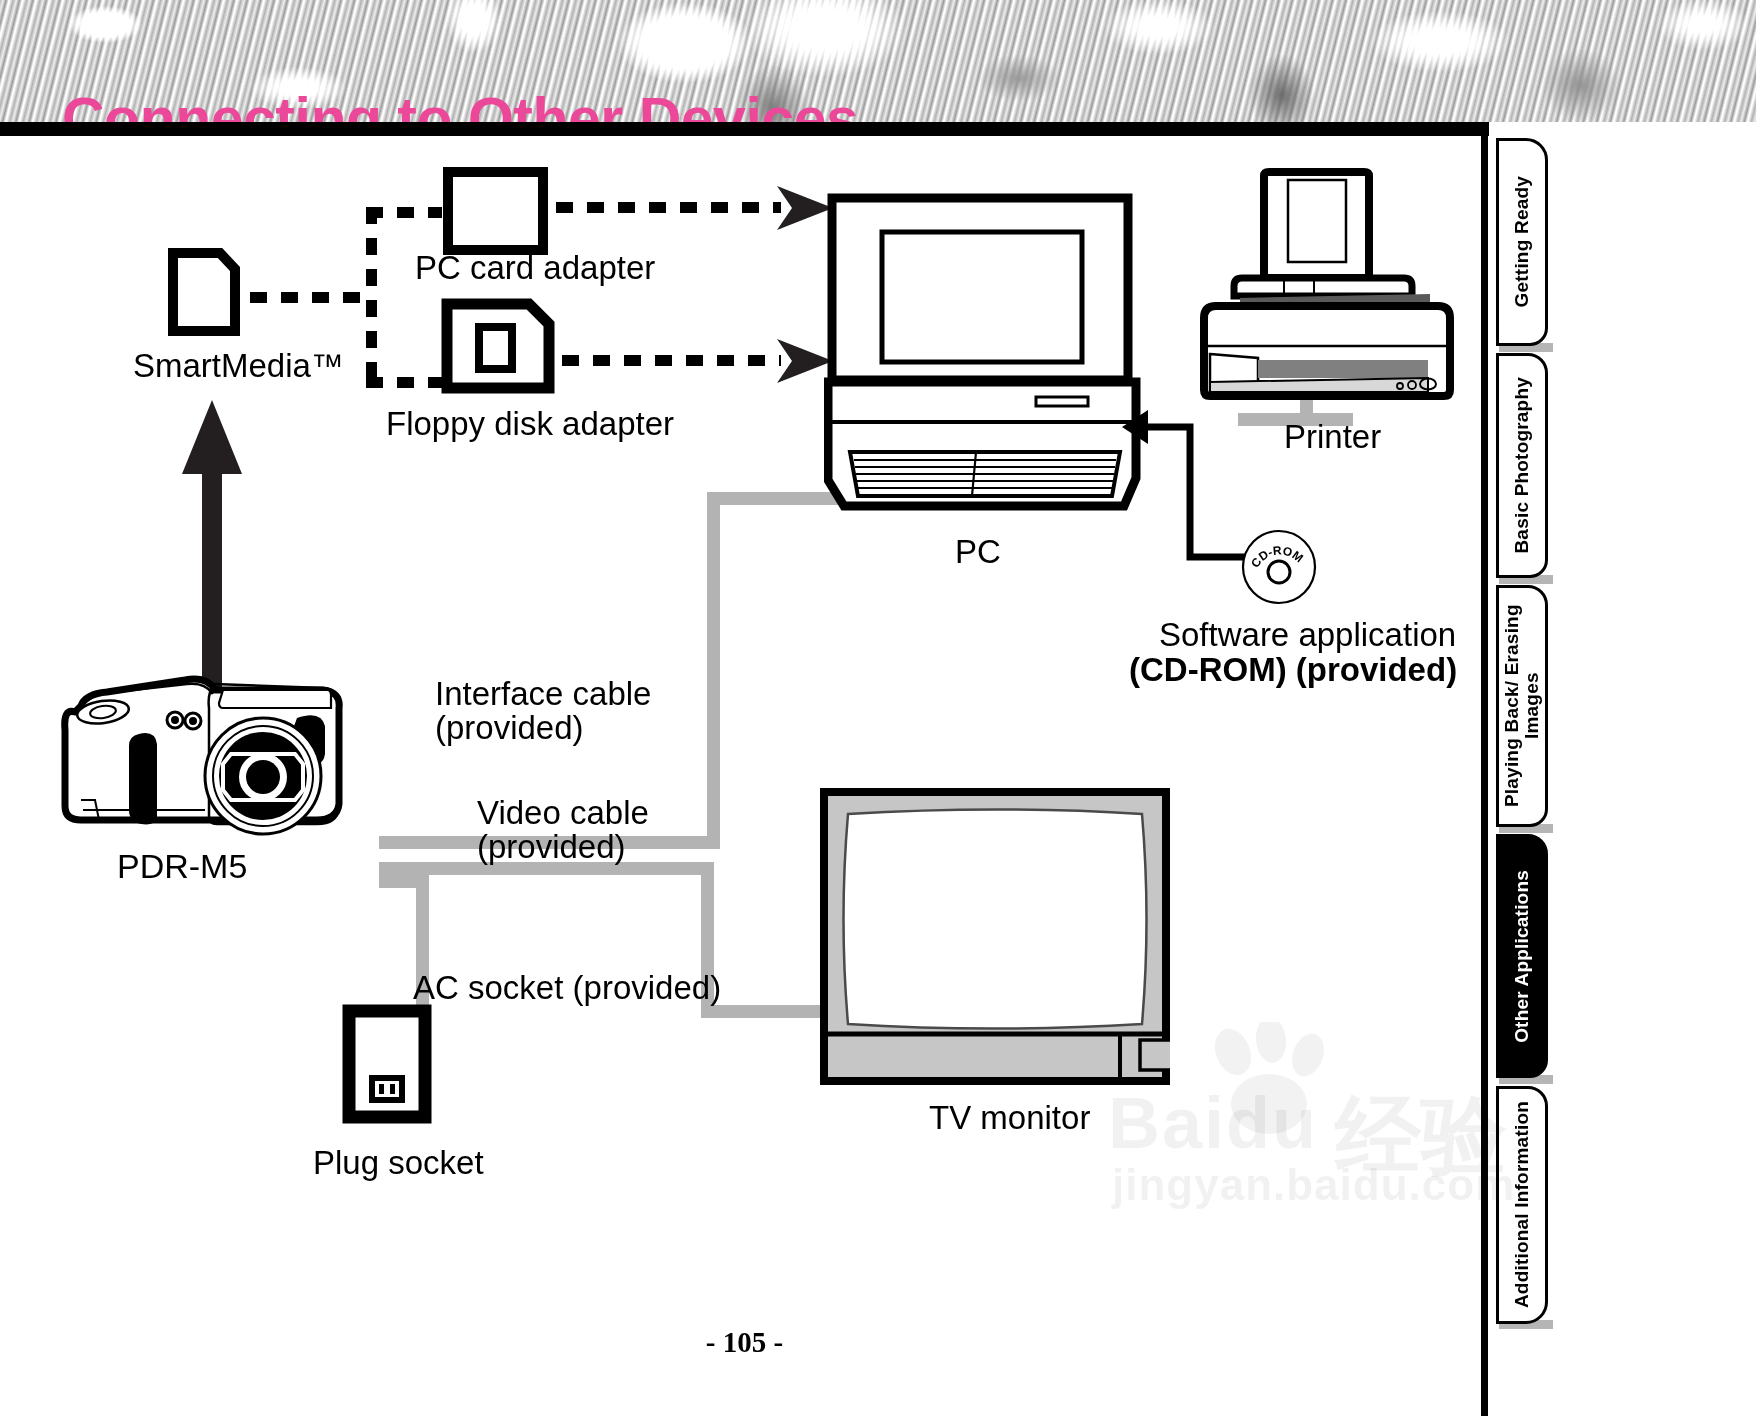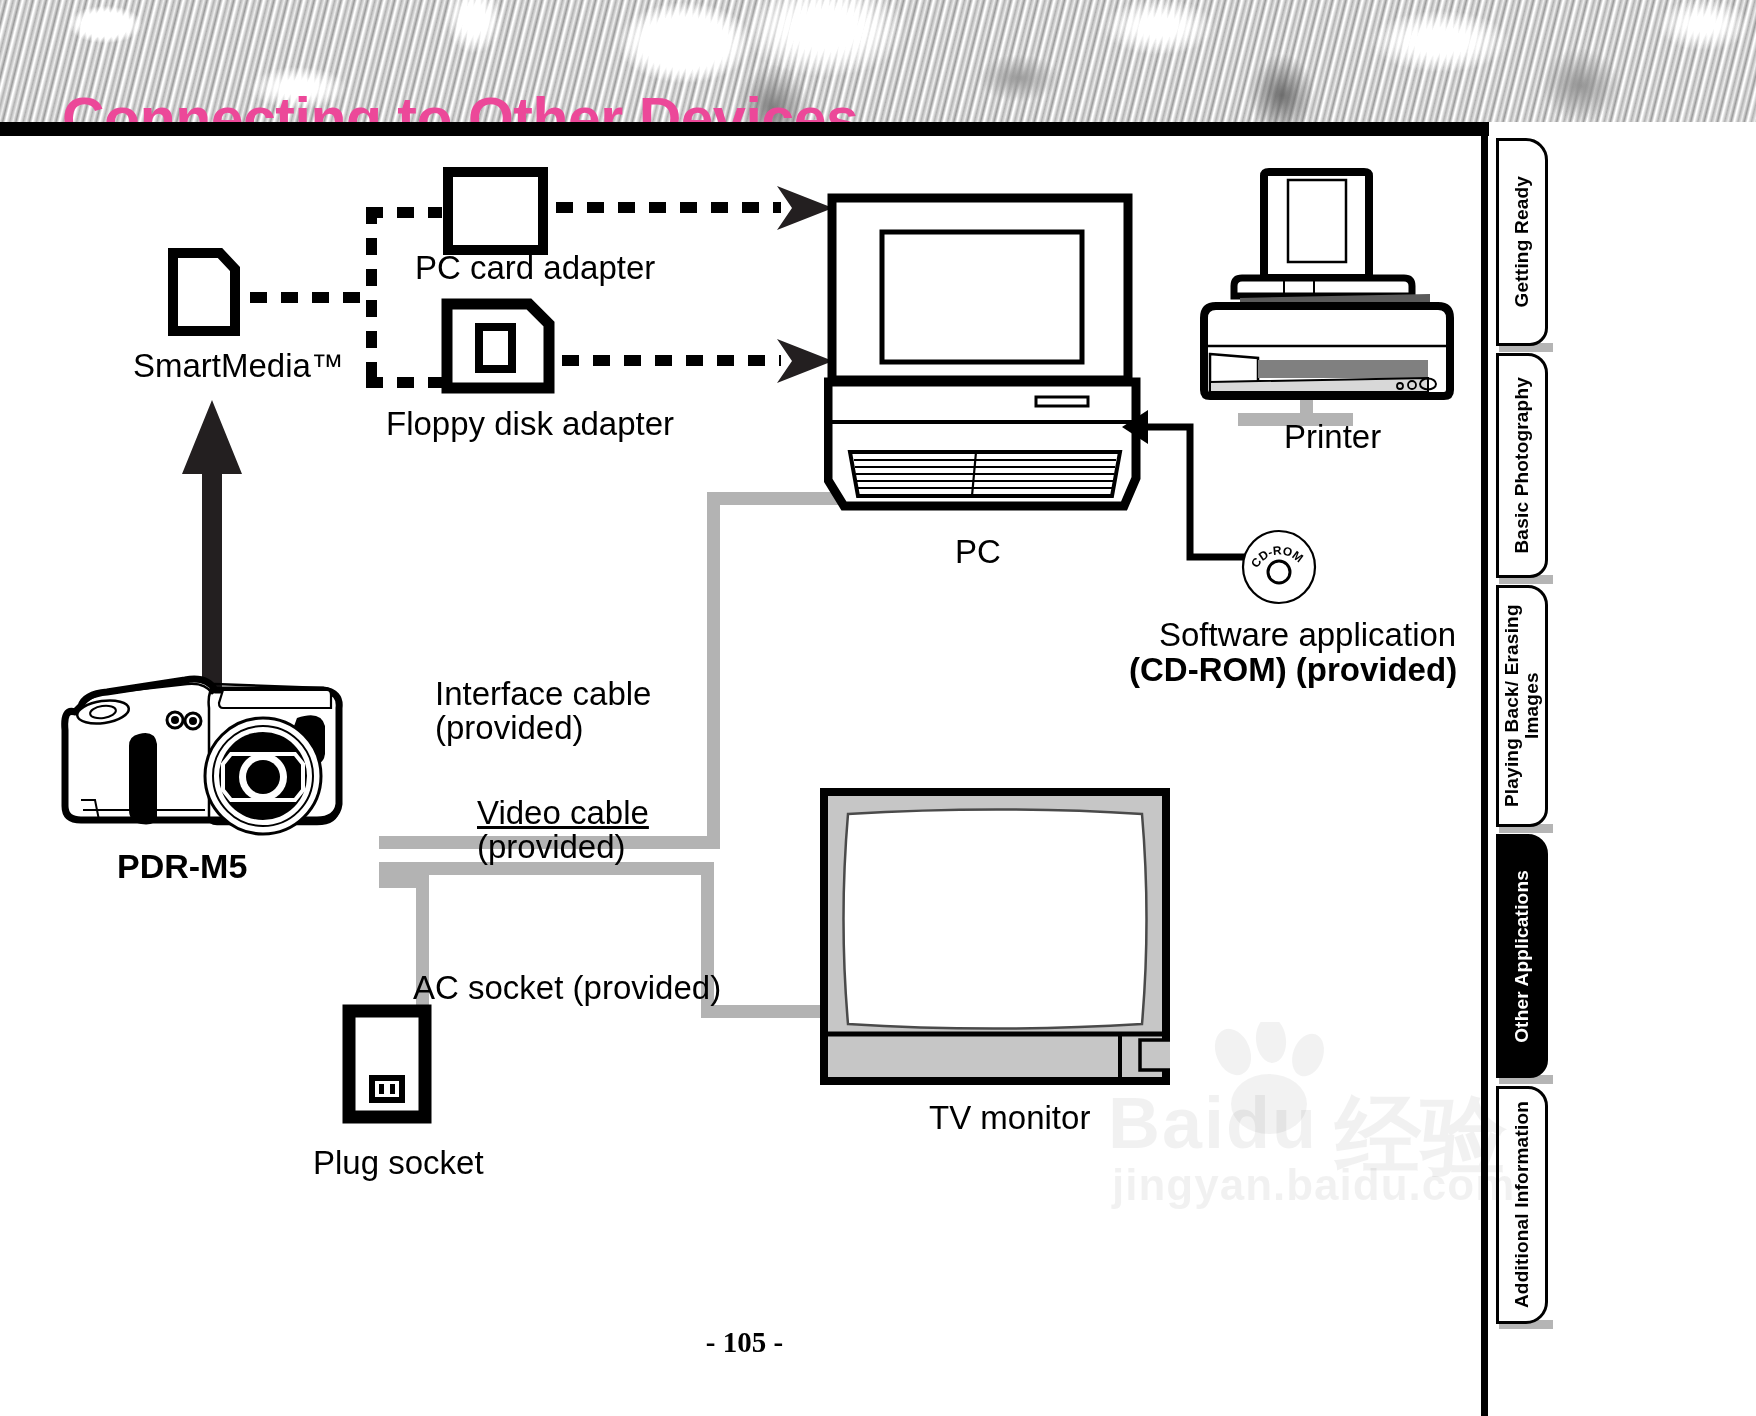--- a/index.html
+++ b/index.html
@@ -39,21 +39,21 @@
        border:3px solid #000;border-radius:0 0 0 0;background:#fff;}
   .tab .tab-inner{position:absolute;inset:0;display:flex;align-items:center;justify-content:center;}
   .tab-label{writing-mode:vertical-rl;text-orientation:mixed;transform:rotate(180deg);
      font-size:19px;font-weight:bold;line-height:1.06;text-align:center;letter-spacing:.2px;}
   .tab.active{background:#000;}
   .tab.active .tab-label{color:#fff;}
   .tab-shadow{position:absolute;left:3px;width:54px;height:9px;background:#b5b5b5;}
 
   
   .lbl{position:absolute;font-size:33px;line-height:1.26;white-space:pre;}
-  .lbl-bold{position:absolute;font-size:34px;font-weight:bold;white-space:pre;}
+  .lbl-bold{position:absolute;font-size:34px;font-weight:normal;white-space:pre;}
 
   .pageno{position:absolute;left:0;top:1326px;width:1489px;text-align:center;
      font-size:29px;font-weight:bold;font-family:"Liberation Serif",serif;}
 
   
   .shape{position:absolute;}
   .gcable{position:absolute;background:#b3b3b3;}
 
   
   .dash-h{position:absolute;height:11px;
@@ -263,21 +263,21 @@
   <circle cx="208" cy="127" r="24" fill="#fff"></circle>
   <circle cx="208" cy="127" r="17" fill="#000"></circle>
 
   <path d="M28,160 H150" fill="none" stroke="#000" stroke-width="2"></path>
   <path d="M26,150 L40,150 L44,170" fill="none" stroke="#000" stroke-width="2"></path>
 </svg>
 <div class="lbl-bold" style="left:117px;top:847px;">PDR-M5</div>
 
 <div class="lbl" style="left:435px;top:673px;">Interface cable</div>
 <div class="lbl" style="left:435px;top:707px;">(provided)</div>
-<div class="lbl" style="left:477px;top:792px;text-decoration:underline;">Video cable</div>
+<div class="lbl" style="left:477px;top:792px;">Video cable</div>
 <div class="lbl" style="left:477px;top:826px;">(provided)</div>
 <div class="lbl" style="left:413px;top:967px;">AC socket (provided)</div>
 
 <svg class="shape" style="left:342px;top:1004px;" width="90" height="120" viewBox="0 0 90 120">
   <path d="M7,7 H83 V113 H7 Z" fill="#fff" stroke="#000" stroke-width="13" stroke-linejoin="miter"></path>
   <rect x="30" y="74" width="30" height="22" fill="#fff" stroke="#000" stroke-width="6"></rect>
   <rect x="37" y="80" width="5" height="10" fill="#000"></rect>
   <rect x="48" y="80" width="5" height="10" fill="#000"></rect>
 </svg>
 <div class="lbl" style="left:313px;top:1142px;">Plug socket</div>

